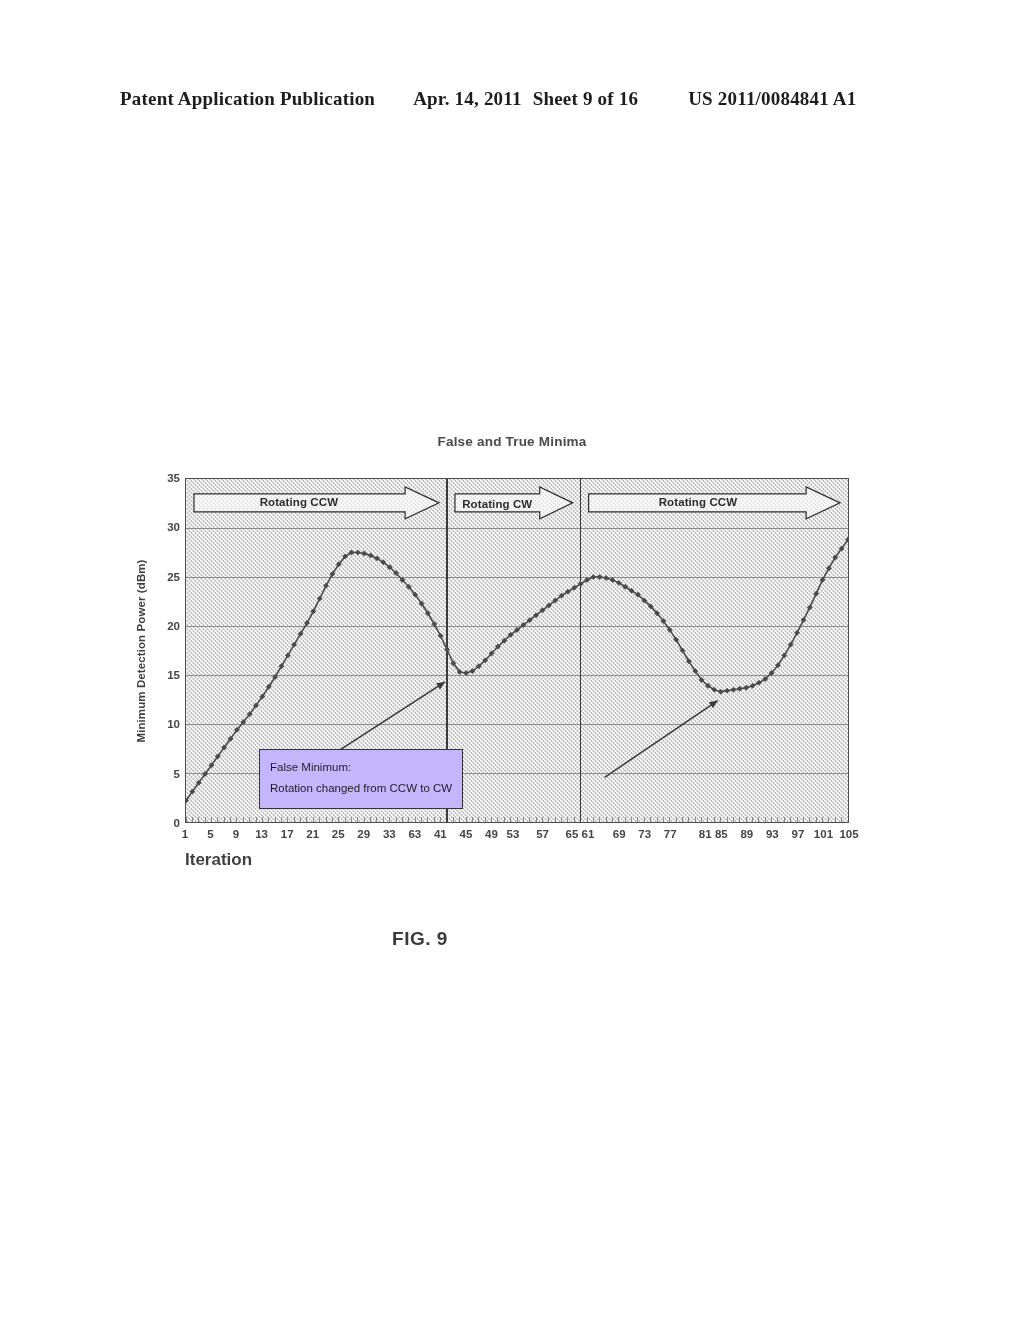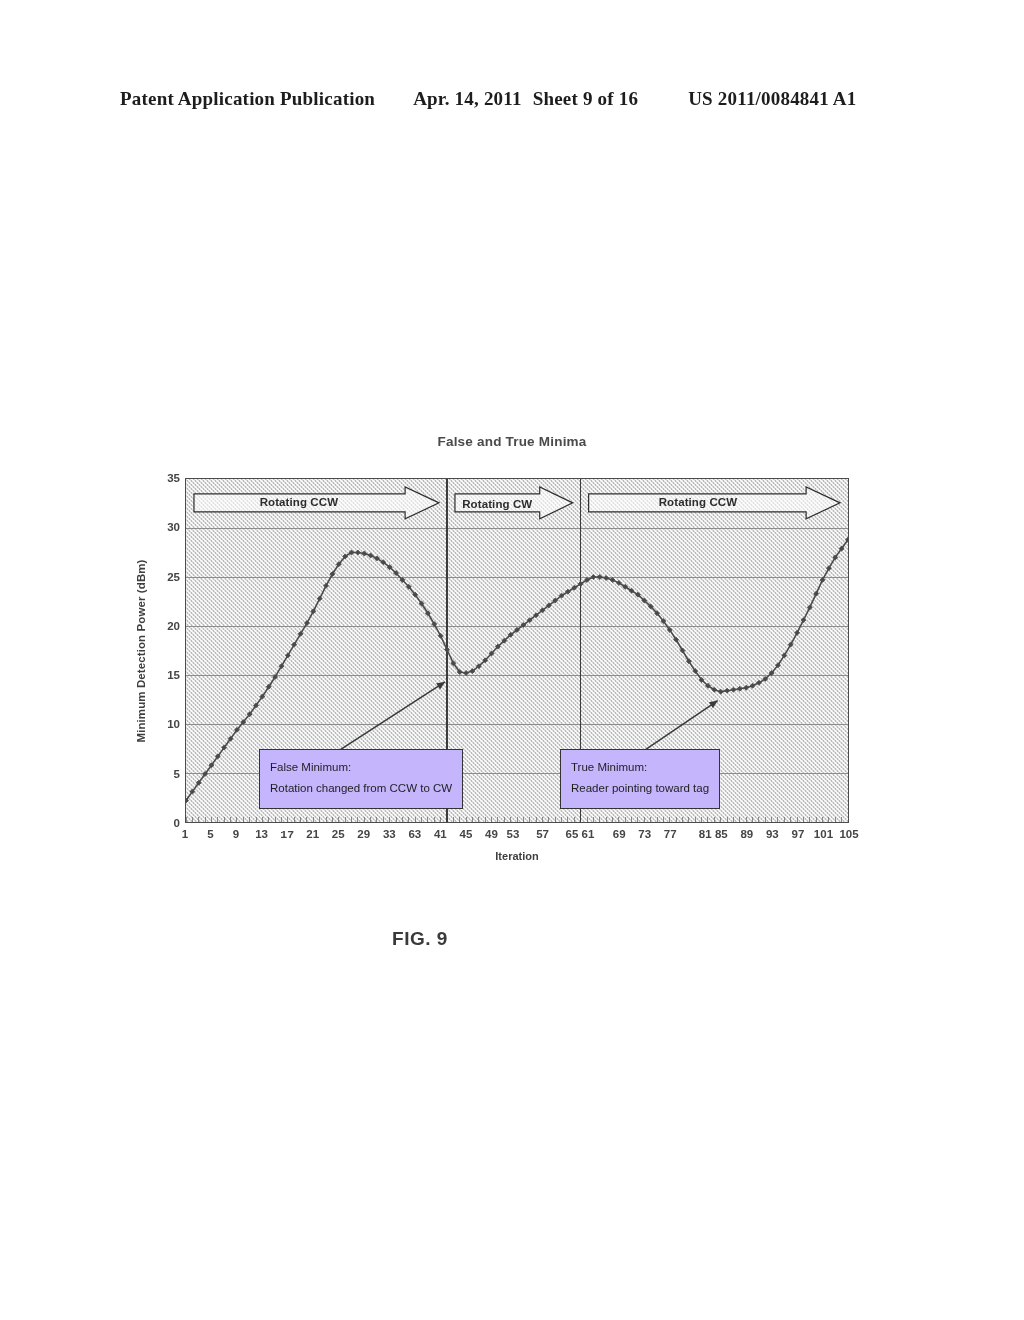--- a/index.html
+++ b/index.html
@@ -131,22 +131,22 @@
     font-size: 11.5px;
     font-weight: bold;
     color: #454545;
     white-space: nowrap;
   }
   .xtitle {
     position: absolute;
     left: 185px;
     top: 430px;
     width: 664px;
-    text-align: center;
-    font-size: 11px;
+    text-align: left;
+    font-size: 17px;
     font-weight: bold;
     color: #3f3f3f;
   }
 
   
   .banner-text {
     position: absolute;
     font-size: 11.5px;
     font-weight: bold;
     color: #2d2d2d;
@@ -440,21 +440,21 @@
         <line x1="420" y1="300" x2="533.3076923076923" y2="222.9" stroke="#3a3a3a" stroke-width="1.5"></line>
         <polygon points="533.3076923076923,222.9 528.578110766092,230.55709203558072 524.44907154361,224.48897393250186" fill="#3a3a3a"></polygon>
       </svg>
   </div>
 
   <div class="xlabels" id="xlabels">
       <div class="xlabel" style="left: 0px;">1</div>
       <div class="xlabel" style="left: 25.5385px;">5</div>
       <div class="xlabel" style="left: 51.0769px;">9</div>
       <div class="xlabel" style="left: 76.6154px;">13</div>
-      <div class="xlabel" style="left: 102.154px; font-family: Liberation Mono, monospace;">17</div>
+      <div class="xlabel" style="left: 102.154px;">17</div>
       <div class="xlabel" style="left: 127.692px;">21</div>
       <div class="xlabel" style="left: 153.231px;">25</div>
       <div class="xlabel" style="left: 178.769px;">29</div>
       <div class="xlabel" style="left: 204.308px;">33</div>
       <div class="xlabel" style="left: 229.846px;">63</div>
       <div class="xlabel" style="left: 255.385px;">41</div>
       <div class="xlabel" style="left: 280.923px;">45</div>
       <div class="xlabel" style="left: 306.462px;">49</div>
       <div class="xlabel" style="left: 328px; text-align: right;">53</div>
       <div class="xlabel" style="left: 357.538px;">57</div>
@@ -477,19 +477,15 @@
       <div class="banner-text" style="left: 298.885px; top: 82px;">Rotating CCW</div>
       <div class="banner-text" style="left: 497.277px; top: 84px;">Rotating CW</div>
       <div class="banner-text" style="left: 697.923px; top: 82px;">Rotating CCW</div>
     </div>
 
   <div class="callout" id="callout-0" style="left:259px; top:329px;">
     <div>False Minimum:</div>
     <div>Rotation changed from CCW to CW</div>
   </div>
 
-  <div class="callout" id="callout-1" style="left:560px; top:329px;">
-    <div>True Minimum:</div>
-    <div>Reader pointing toward tag</div>
-  </div>
 
   <div class="fig-caption">FIG. 9</div>
 </div>
 
 </body></html>

